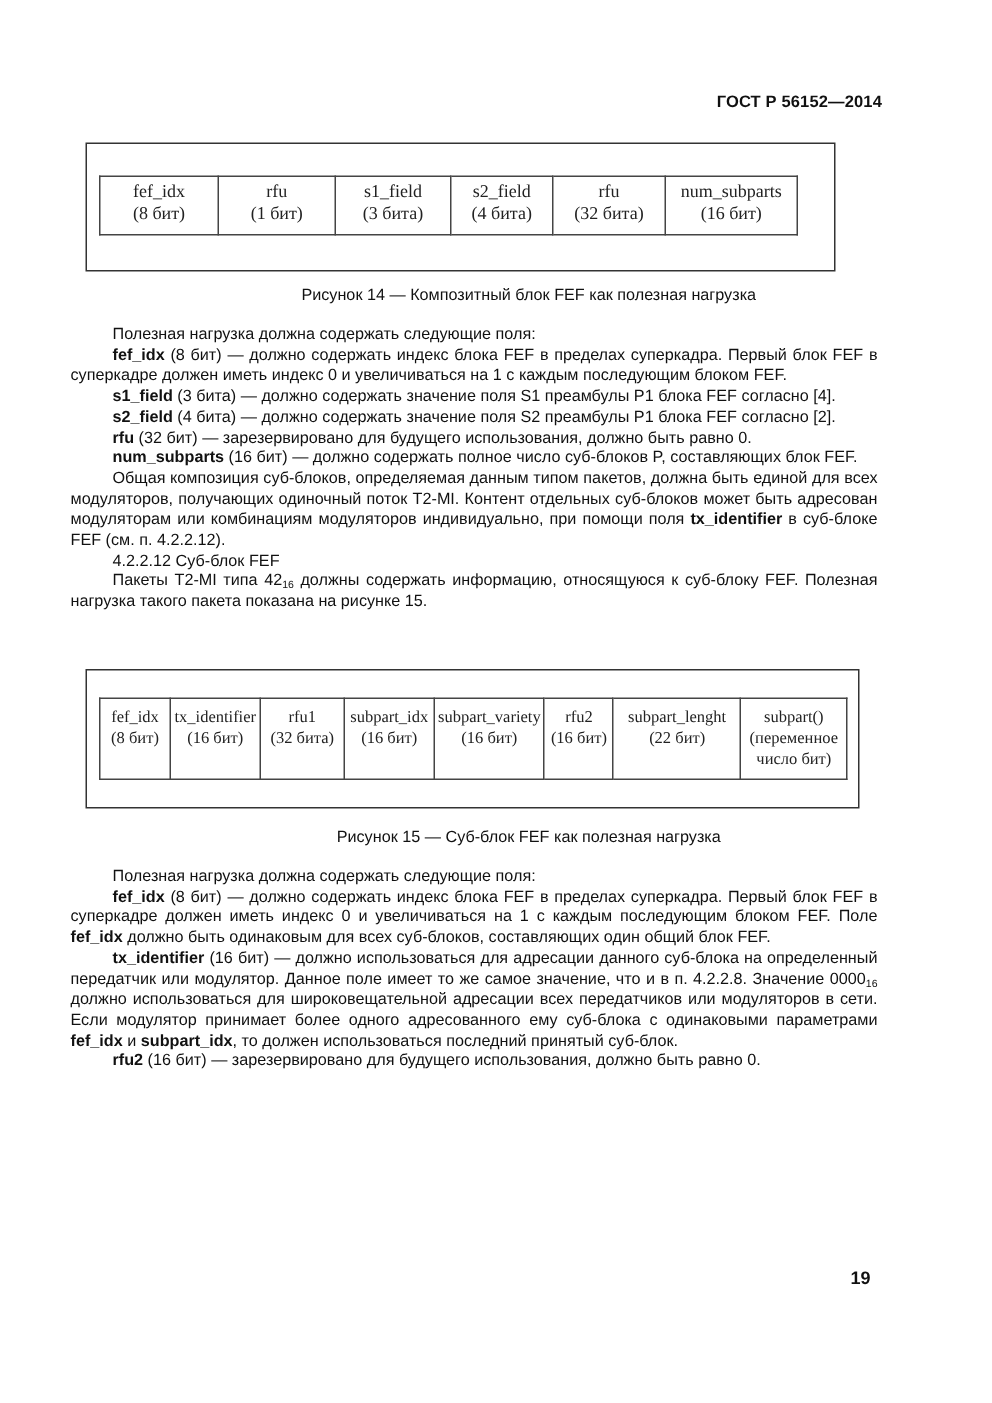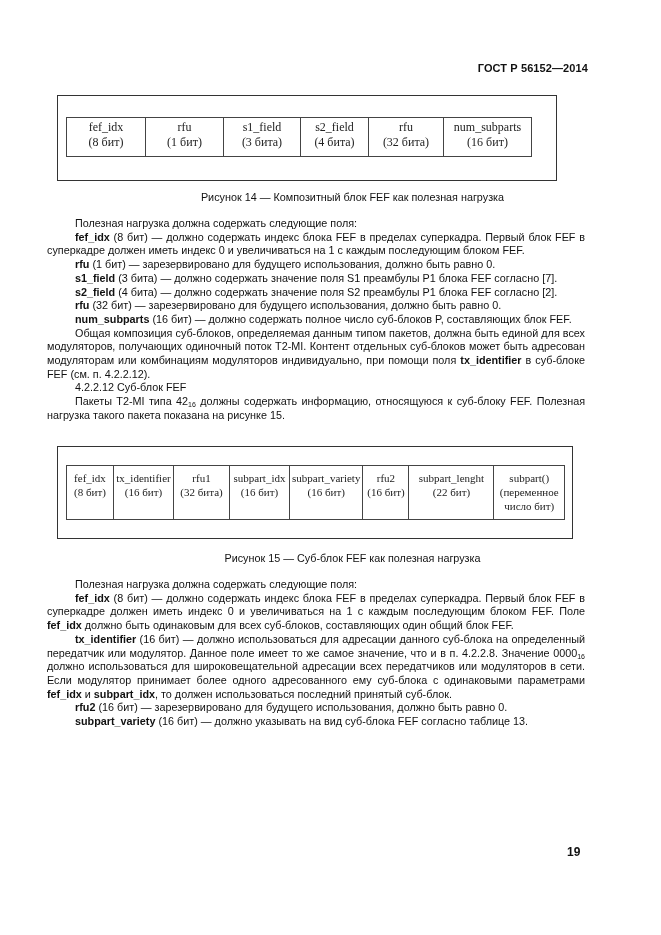--- a/index.html
+++ b/index.html
@@ -42,22 +42,21 @@
       <td><span>num_subparts</span><br><span>(16 бит)</span></td>
     </tr>
   </tbody>
     </table>
 </div>
 <div class="fig-caption cap1">Рисунок 14 — Композитный блок FEF как полезная нагрузка</div>
 
 <div class="text t1">
   <p>Полезная нагрузка должна содержать следующие поля:</p>
   <p><b>fef_idx</b><span> (8 бит) — должно содержать индекс блока FEF в пределах суперкадра. Первый блок FEF в суперкадре должен иметь индекс 0 и увеличиваться на 1 с каждым последующим блоком FEF.</span></p>
-  <p><b>rfu</b><span> (1 бит) — зарезервировано для будущего использования, должно быть равно 0.</span></p>
-  <p><b>s1_field</b><span> (3 бита) — должно содержать значение поля S1 преамбулы P1 блока FEF согласно [7].</span></p>
+  <p><b>s1_field</b><span> (3 бита) — должно содержать значение поля S1 преамбулы P1 блока FEF согласно [4].</span></p>
   <p><b>s2_field</b><span> (4 бита) — должно содержать значение поля S2 преамбулы P1 блока FEF согласно [2].</span></p>
   <p><b>rfu</b><span> (32 бит) — зарезервировано для будущего использования, должно быть равно 0.</span></p>
   <p><b>num_subparts</b><span> (16 бит) — должно содержать полное число суб-блоков P, составляющих блок FEF.</span></p>
   <p><span>Общая композиция суб-блоков, определяемая данным типом пакетов, должна быть единой для всех модуляторов, получающих одиночный поток T2-MI. Контент отдельных суб-блоков может быть адресован модуляторам или комбинациям модуляторов индивидуально, при помощи поля </span><b>tx_identifier</b><span> в суб-блоке FEF (см. п. 4.2.2.12).</span></p>
   <p class="head">4.2.2.12 Суб-блок FEF</p>
   <p><span>Пакеты T2-MI типа 42</span><sub>16</sub><span> должны содержать информацию, относящуюся к суб-блоку FEF. Полезная нагрузка такого пакета показана на рисунке 15.</span></p>
 </div>
 
 <div class="fig-box fig2">
   <table class="bits">
@@ -75,16 +74,15 @@
   </tbody>
     </table>
 </div>
 <div class="fig-caption cap2">Рисунок 15 — Суб-блок FEF как полезная нагрузка</div>
 
 <div class="text t2">
   <p>Полезная нагрузка должна содержать следующие поля:</p>
   <p><b>fef_idx</b><span> (8 бит) — должно содержать индекс блока FEF в пределах суперкадра. Первый блок FEF в суперкадре должен иметь индекс 0 и увеличиваться на 1 с каждым последующим блоком FEF. Поле </span><b>fef_idx</b><span> должно быть одинаковым для всех суб-блоков, составляющих один общий блок FEF.</span></p>
   <p><b>tx_identifier</b><span> (16 бит) — должно использоваться для адресации данного суб-блока на определенный передатчик или модулятор. Данное поле имеет то же самое значение, что и в п. 4.2.2.8. Значение 0000</span><sub>16</sub><span> должно использоваться для широковещательной адресации всех передатчиков или модуляторов в сети. Если модулятор принимает более одного адресованного ему суб-блока с одинаковыми параметрами </span><b>fef_idx</b><span> и </span><b>subpart_idx</b><span>, то должен использоваться последний принятый суб-блок.</span></p>
   <p><b>rfu2</b><span> (16 бит) — зарезервировано для будущего использования, должно быть равно 0.</span></p>
-  <p><b>subpart_variety</b><span> (16 бит) — должно указывать на вид суб-блока FEF согласно таблице 13.</span></p>
 </div>
 
 <div class="pagenum">19</div>
 
 </body></html>

